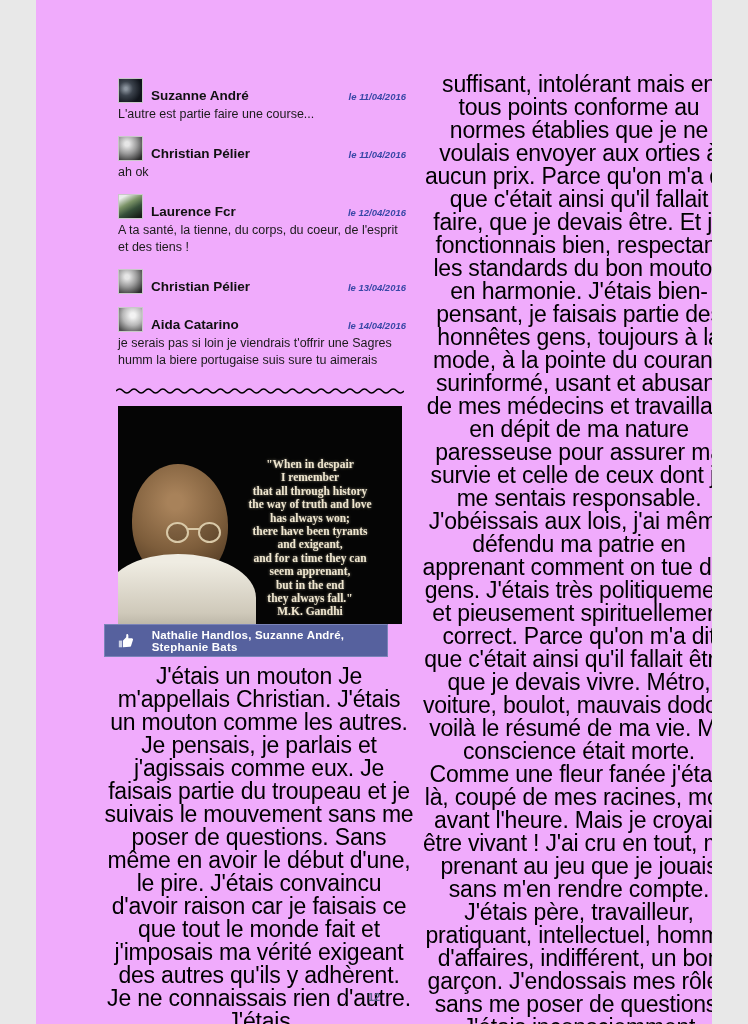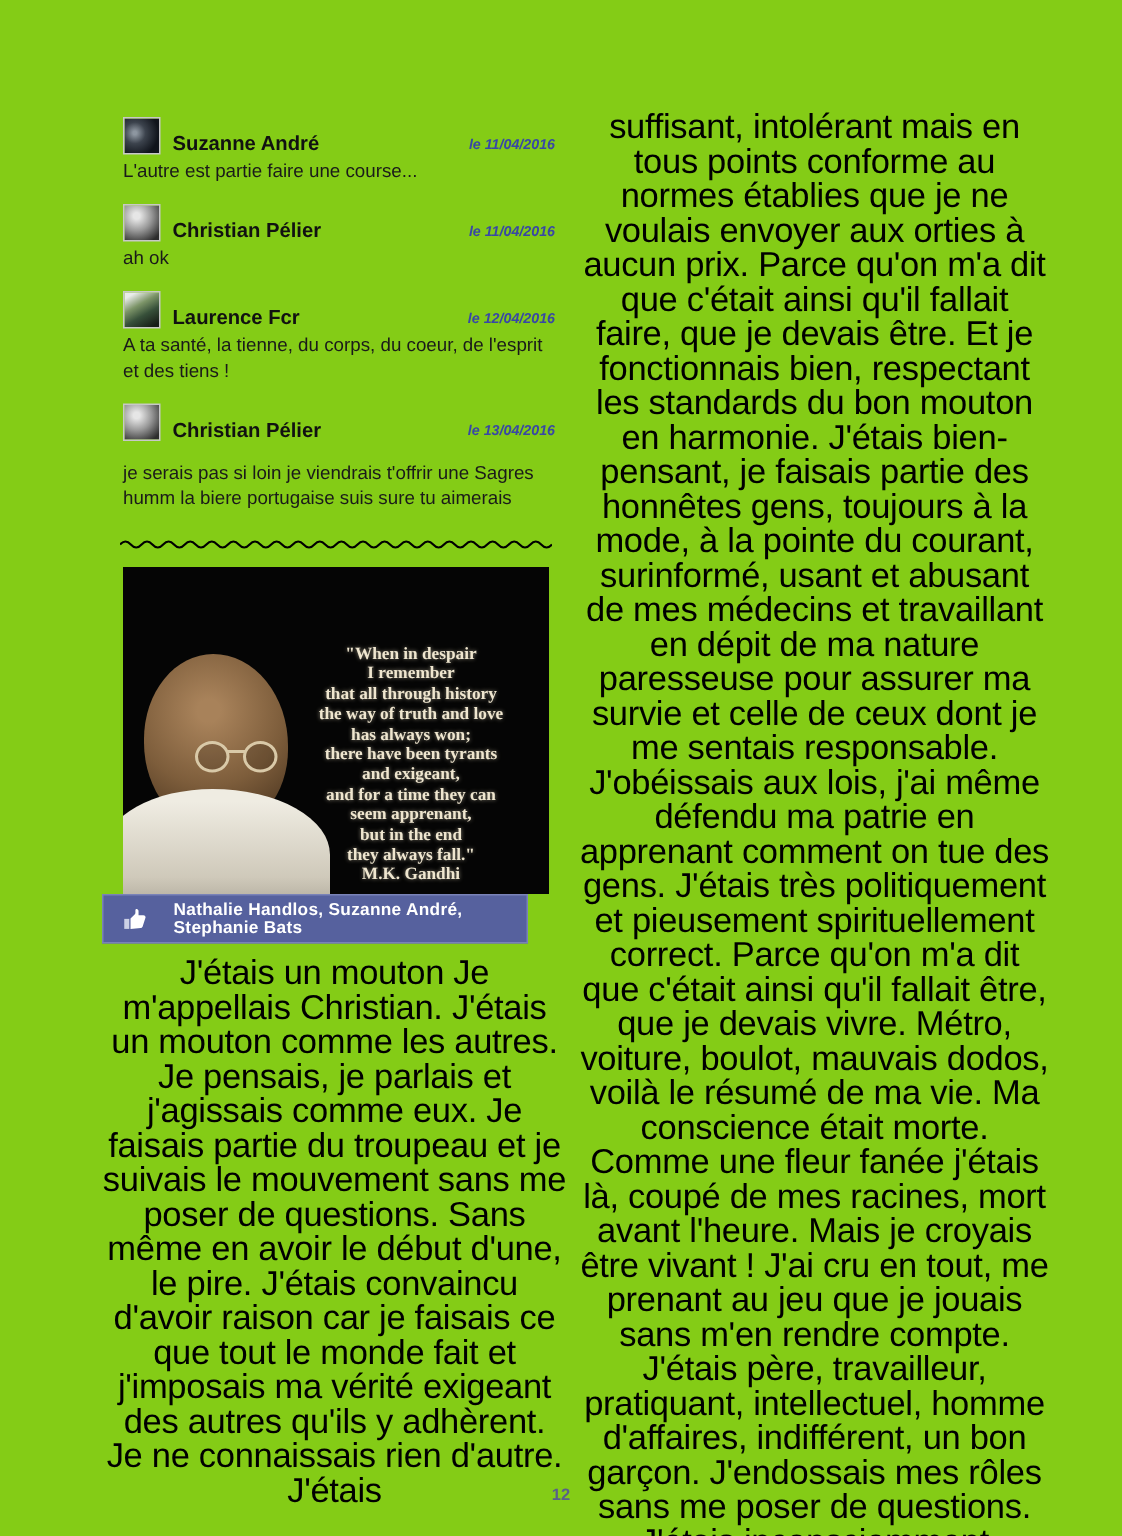--- a/index.html
+++ b/index.html
@@ -1,18 +1,18 @@
 <!DOCTYPE html>
 <html><head>
 <meta charset="utf-8">
 <style>
   * { margin:0; padding:0; box-sizing:border-box; }
   html,body { background:#e8e8e8; }
   .page {
-    position:relative; width:748px; height:1024px; background:#84cc16;
+    position:relative; width:676px; height:1024px; background:#f0abfc;
     margin:0 auto; font-family:"Liberation Sans", sans-serif; color:#000;
     overflow:hidden;
   }
 
   
   .left-col { position:absolute; left:68px; top:78px; width:310px; }
 
   .comments { margin-left:14px; width:288px; }
   .comment { margin-bottom:13px; }
   .c-head { display:flex; align-items:flex-end; margin-bottom:3px; }
@@ -123,20 +123,25 @@
 
       <div class="comment">
         <div class="c-head">
           <div class="avatar av4"></div>
           <span class="c-name">Christian Pélier</span>
           <span class="c-date">le 13/04/2016</span>
         </div>
       </div>
 
       <div class="comment">
+        <div class="c-head">
+          <div class="avatar av5"></div>
+          <span class="c-name">Aida Catarino</span>
+          <span class="c-date">le 14/04/2016</span>
+        </div>
         <div class="c-text">je serais pas si loin je viendrais t'offrir une Sagres humm la biere portugaise suis sure tu aimerais</div>
       </div>
 
     </div>
 
     <svg class="wavy" width="288" height="10" viewBox="0 0 288 10">
       <path d="M0 5 Q3.6 1 7.2 5 T14.4 5 T21.6 5 T28.8 5 T36 5 T43.2 5 T50.4 5 T57.6 5 T64.8 5 T72 5 T79.2 5 T86.4 5 T93.6 5 T100.8 5 T108 5 T115.2 5 T122.4 5 T129.6 5 T136.8 5 T144 5 T151.2 5 T158.4 5 T165.6 5 T172.8 5 T180 5 T187.2 5 T194.4 5 T201.6 5 T208.8 5 T216 5 T223.2 5 T230.4 5 T237.6 5 T244.8 5 T252 5 T259.2 5 T266.4 5 T273.6 5 T280.8 5 T288 5" fill="none" stroke="#000000" stroke-width="1.4"></path>
     </svg>
 
     <div class="gandhi">

